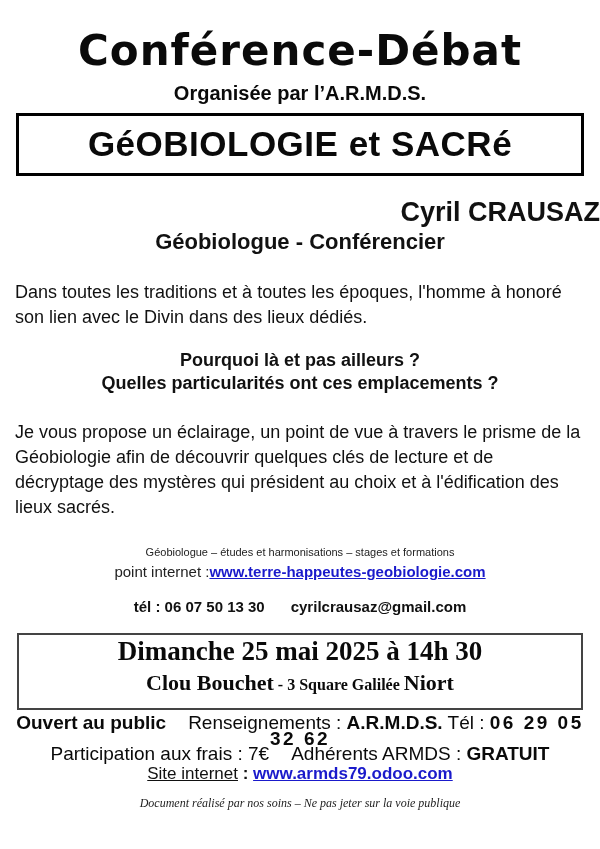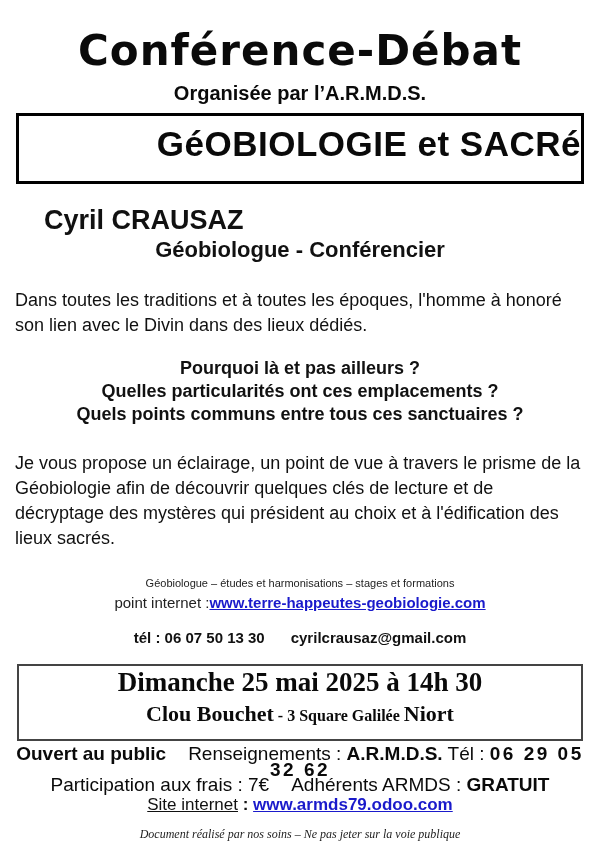--- a/index.html
+++ b/index.html
@@ -11,24 +11,24 @@
   .main-title{
     padding-top:22px;text-align:center;
     font-family:"DejaVu Sans",sans-serif;font-weight:bold;
     font-size:42px;line-height:58px;letter-spacing:1px;color:#0a0a0a;
   }
   .organizer{
     text-align:center;font-weight:bold;font-size:20px;line-height:26px;color:#0a0a0a;
   }
   .banner-box{
     margin:7px 16px 0;border:3px solid #000;
-    text-align:right;font-weight:bold;font-size:35px;line-height:44px;
-    padding:6px 0 15px;color:#0a0a0a;letter-spacing:0.5px;
+    text-align:center;font-weight:bold;font-size:35px;line-height:44px;
+    padding:6px 0 7px;color:#0a0a0a;letter-spacing:0.5px;
   }
-  .speaker-name{margin-top:21px;text-align:left;font-weight:bold;font-size:27px;line-height:31px;padding-left:44px;}
+  .speaker-name{margin-top:21px;text-align:right;font-weight:bold;font-size:27px;line-height:31px;padding-left:44px;}
   .speaker-role{text-align:center;font-weight:bold;font-size:22px;line-height:27px;}
   .para{margin:25px 15px 0;font-size:18px;line-height:25px;text-align:left;}
   .questions{margin-top:19px;text-align:center;font-weight:bold;font-size:18px;line-height:23px;}
   .services{margin-top:23px;text-align:center;font-size:11px;line-height:19px;color:#222;}
   .site-line{text-align:center;font-size:15px;line-height:19px;color:#222;}
   .link{color:#1a1acb;font-weight:bold;text-decoration:underline;cursor:pointer;}
   .tel-line{margin-top:17px;text-align:center;font-weight:bold;font-size:15px;line-height:18px;}
   .tel-line .email{margin-left:26px;}
   .event-box{
     margin:17px 17px 0;border:2px solid #444;
@@ -68,21 +68,20 @@
   </div>
 
   <div class="speaker-name">Cyril CRAUSAZ</div>
   <div class="speaker-role">Géobiologue - Conférencier</div>
 
   <div class="para">Dans toutes les traditions et à toutes les époques, l'homme à honoré son lien avec le Divin dans des lieux dédiés.</div>
 
   <div class="questions">
     <div>Pourquoi là et pas ailleurs ?</div>
     <div>Quelles particularités ont ces emplacements ?</div>
-    <div>Quels points communs entre tous ces sanctuaires ?</div>
   </div>
 
   <div class="para">Je vous propose un éclairage, un point de vue à travers le prisme de la Géobiologie afin de découvrir quelques clés de lecture et de décryptage des mystères qui président au choix et à l'édification des lieux sacrés.</div>
 
   <div class="services">Géobiologue – études et harmonisations – stages et formations</div>
 
   <div class="site-line">
     <span>point internet :</span><span class="link">www.terre-happeutes-geobiologie.com</span>
   </div>
 

